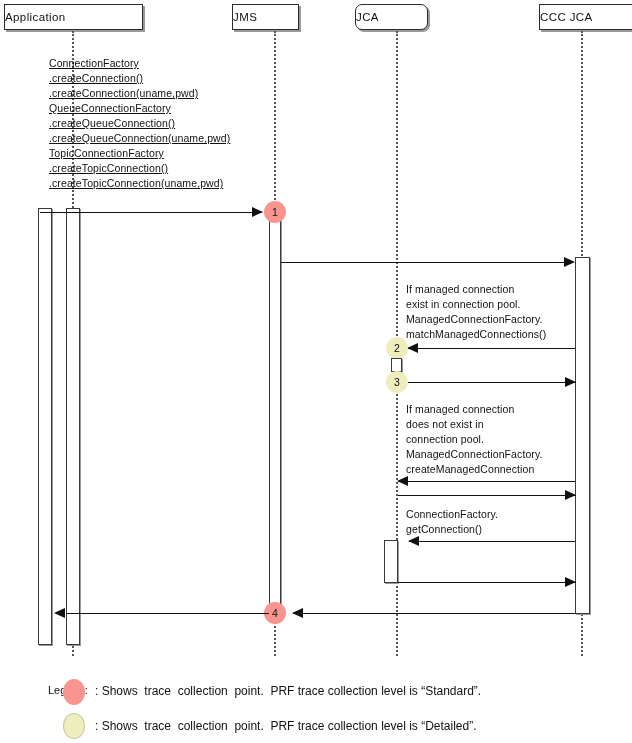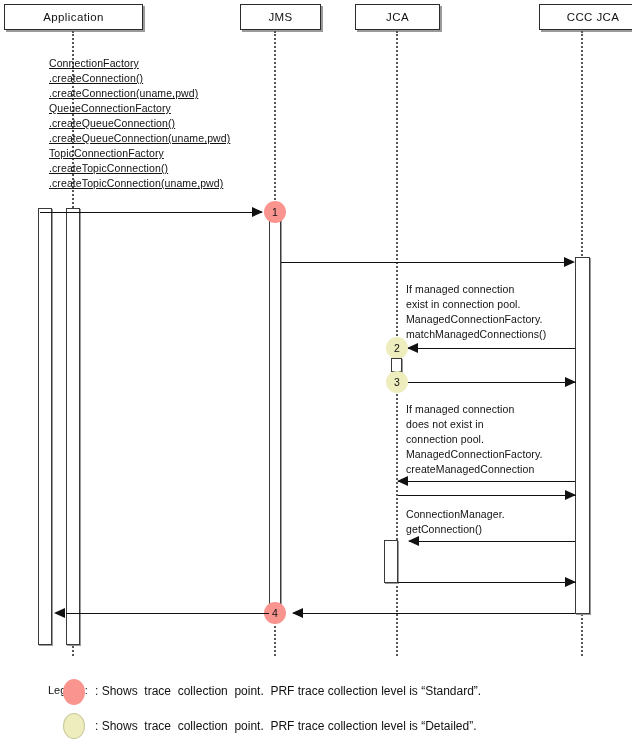--- a/index.html
+++ b/index.html
@@ -13,21 +13,21 @@
   }
   #diagram{position:absolute;left:0;top:0;width:632px;height:743px;}
 
   
   .actor-box{
     position:absolute;
     box-sizing:border-box;
     border:1px solid #2b2b2b;
     background:#ffffff;
     box-shadow:2px 2px 0 0 #9a9a9a;
-    display:flex;align-items:center;justify-content:center;
+    display:flex;align-items:center;
     font-size:11.5px;
     letter-spacing:.4px;
     color:#111;
     height:26px;
   }
 
   
   .lifeline{
     position:absolute;
     width:0;
@@ -107,24 +107,24 @@
   }
 </style>
 </head>
 <body>
 
 <div id="diagram">
 
   <div class="actor-box" style="left:4px;top:4px;width:139px;">
     <span>Application</span>
   </div>
-  <div class="actor-box" style="left:232px;top:4px;width:81px;margin-left:8px;">
+  <div class="actor-box" style="left:232px;top:4px;width:67px;">
     <span>JMS</span>
   </div>
-  <div class="actor-box" style="left:355px;top:4px;width:85px;">
+  <div class="actor-box" style="left:355px;top:4px;width:73px;border-radius:7px;">
     <span>JCA</span>
   </div>
   <div class="actor-box" style="left:539px;top:4px;width:108px;">
     <span>CCC JCA</span>
   </div>
 
   <div class="lifeline" style="left:72px;top:31px;height:625px;"></div>
   <div class="lifeline" style="left:274px;top:31px;height:625px;"></div>
   <div class="lifeline" style="left:396px;top:31px;height:625px;"></div>
   <div class="lifeline" style="left:581px;top:31px;height:625px;"></div>
@@ -182,21 +182,21 @@
 does not exist in
 connection pool.
 ManagedConnectionFactory.
 createManagedConnection</div>
   <div class="msg-line" style="left:398px;top:481px;width:177px;"></div>
   <div class="arrow-head left" style="left:397px;top:476px;"></div>
 
   <div class="msg-line" style="left:398px;top:495px;width:178px;"></div>
   <div class="arrow-head right" style="left:565px;top:490px;"></div>
 
-  <div class="msg-label" style="left:406px;top:507px;">ConnectionManager.
+  <div class="msg-label" style="left:406px;top:507px;">ConnectionFactory.
 getConnection()</div>
   <div class="msg-line" style="left:409px;top:541px;width:166px;"></div>
   <div class="arrow-head left" style="left:408px;top:536px;"></div>
 
   <div class="msg-line" style="left:398px;top:582px;width:178px;"></div>
   <div class="arrow-head right" style="left:565px;top:577px;"></div>
 
   <div class="msg-line" style="left:293px;top:613px;width:282px;"></div>
   <div class="arrow-head left" style="left:292px;top:608px;"></div>
 

